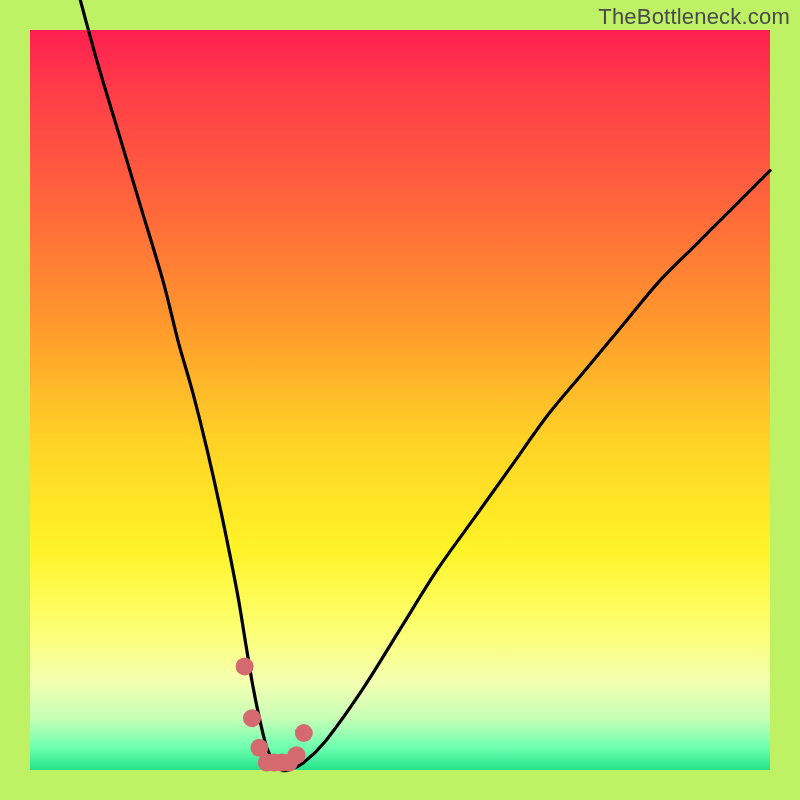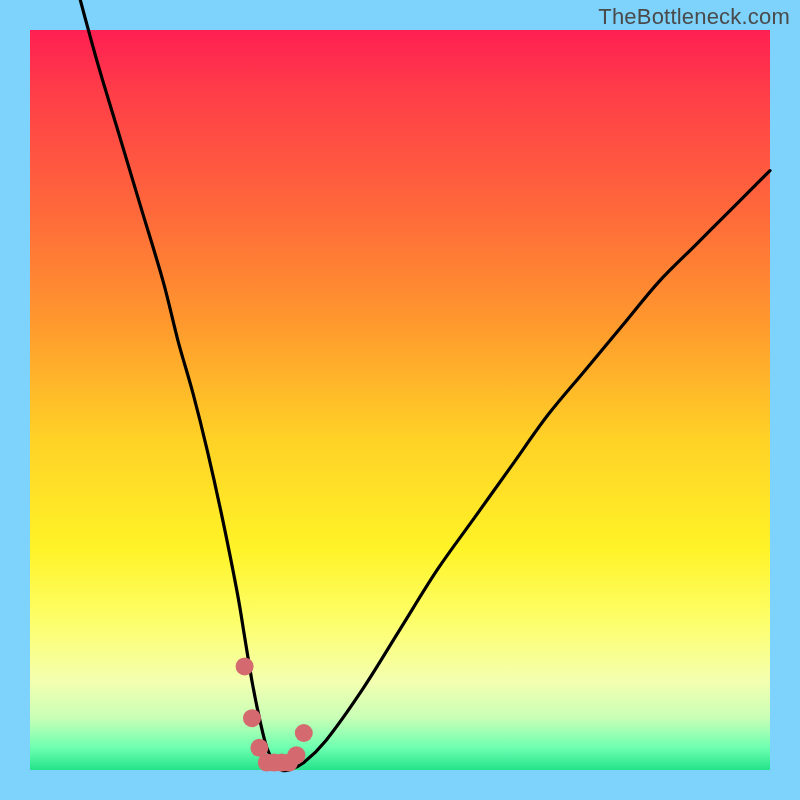--- a/index.html
+++ b/index.html
@@ -10,21 +10,21 @@
     background: #000;
     overflow: hidden;
     font-family: Arial, Helvetica, sans-serif;
   }
   .frame {
     position: absolute;
     left: 0;
     top: 0;
     width: 800px;
     height: 800px;
-    background: #7dd3fc;
+    background: #bef264;
   }
   .plot-area {
     position: absolute;
     left: 30px;
     top: 30px;
     width: 740px;
     height: 740px;
     
     background: linear-gradient(
       to bottom,

